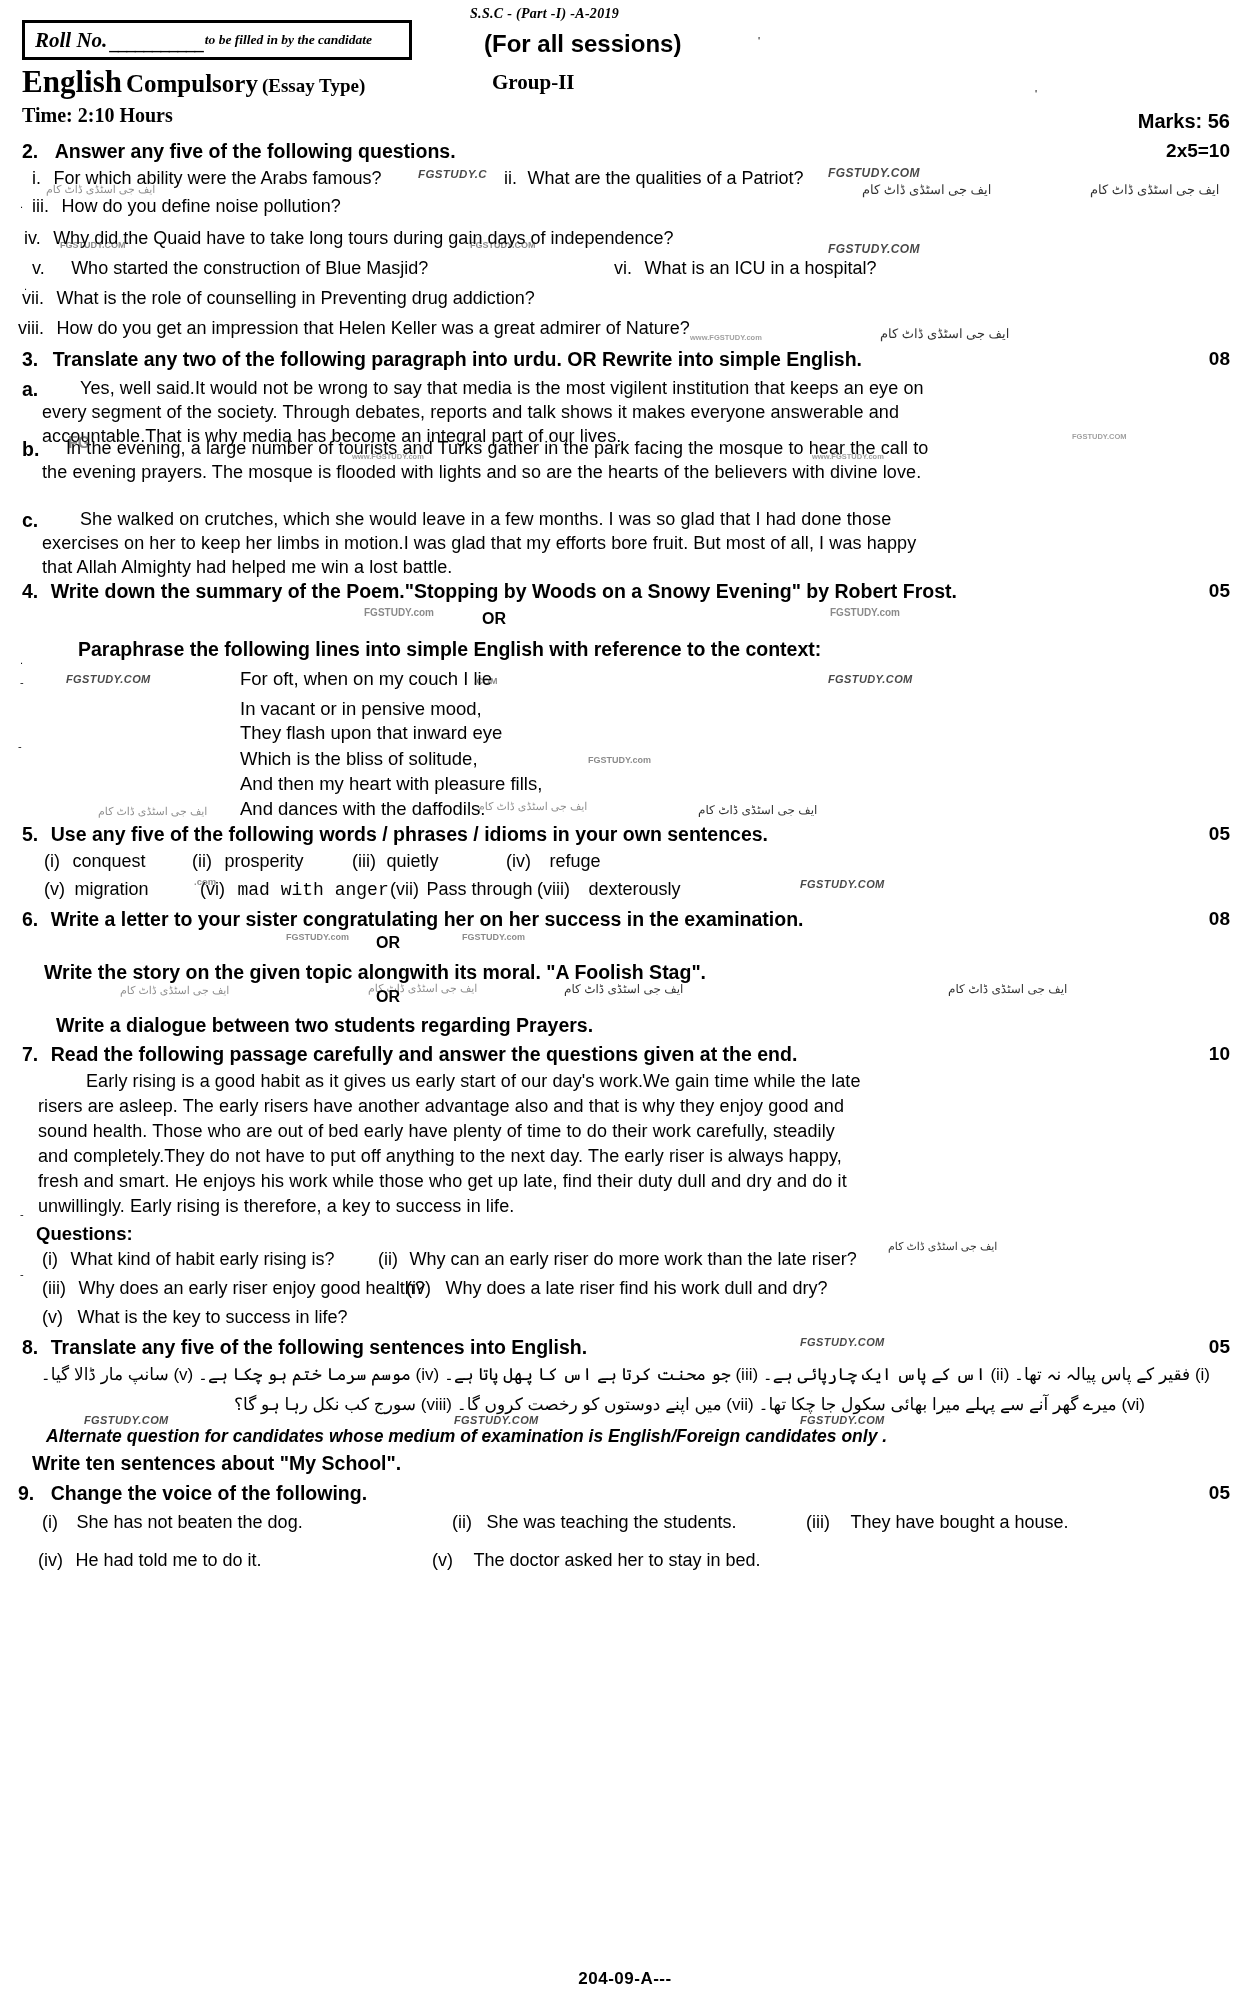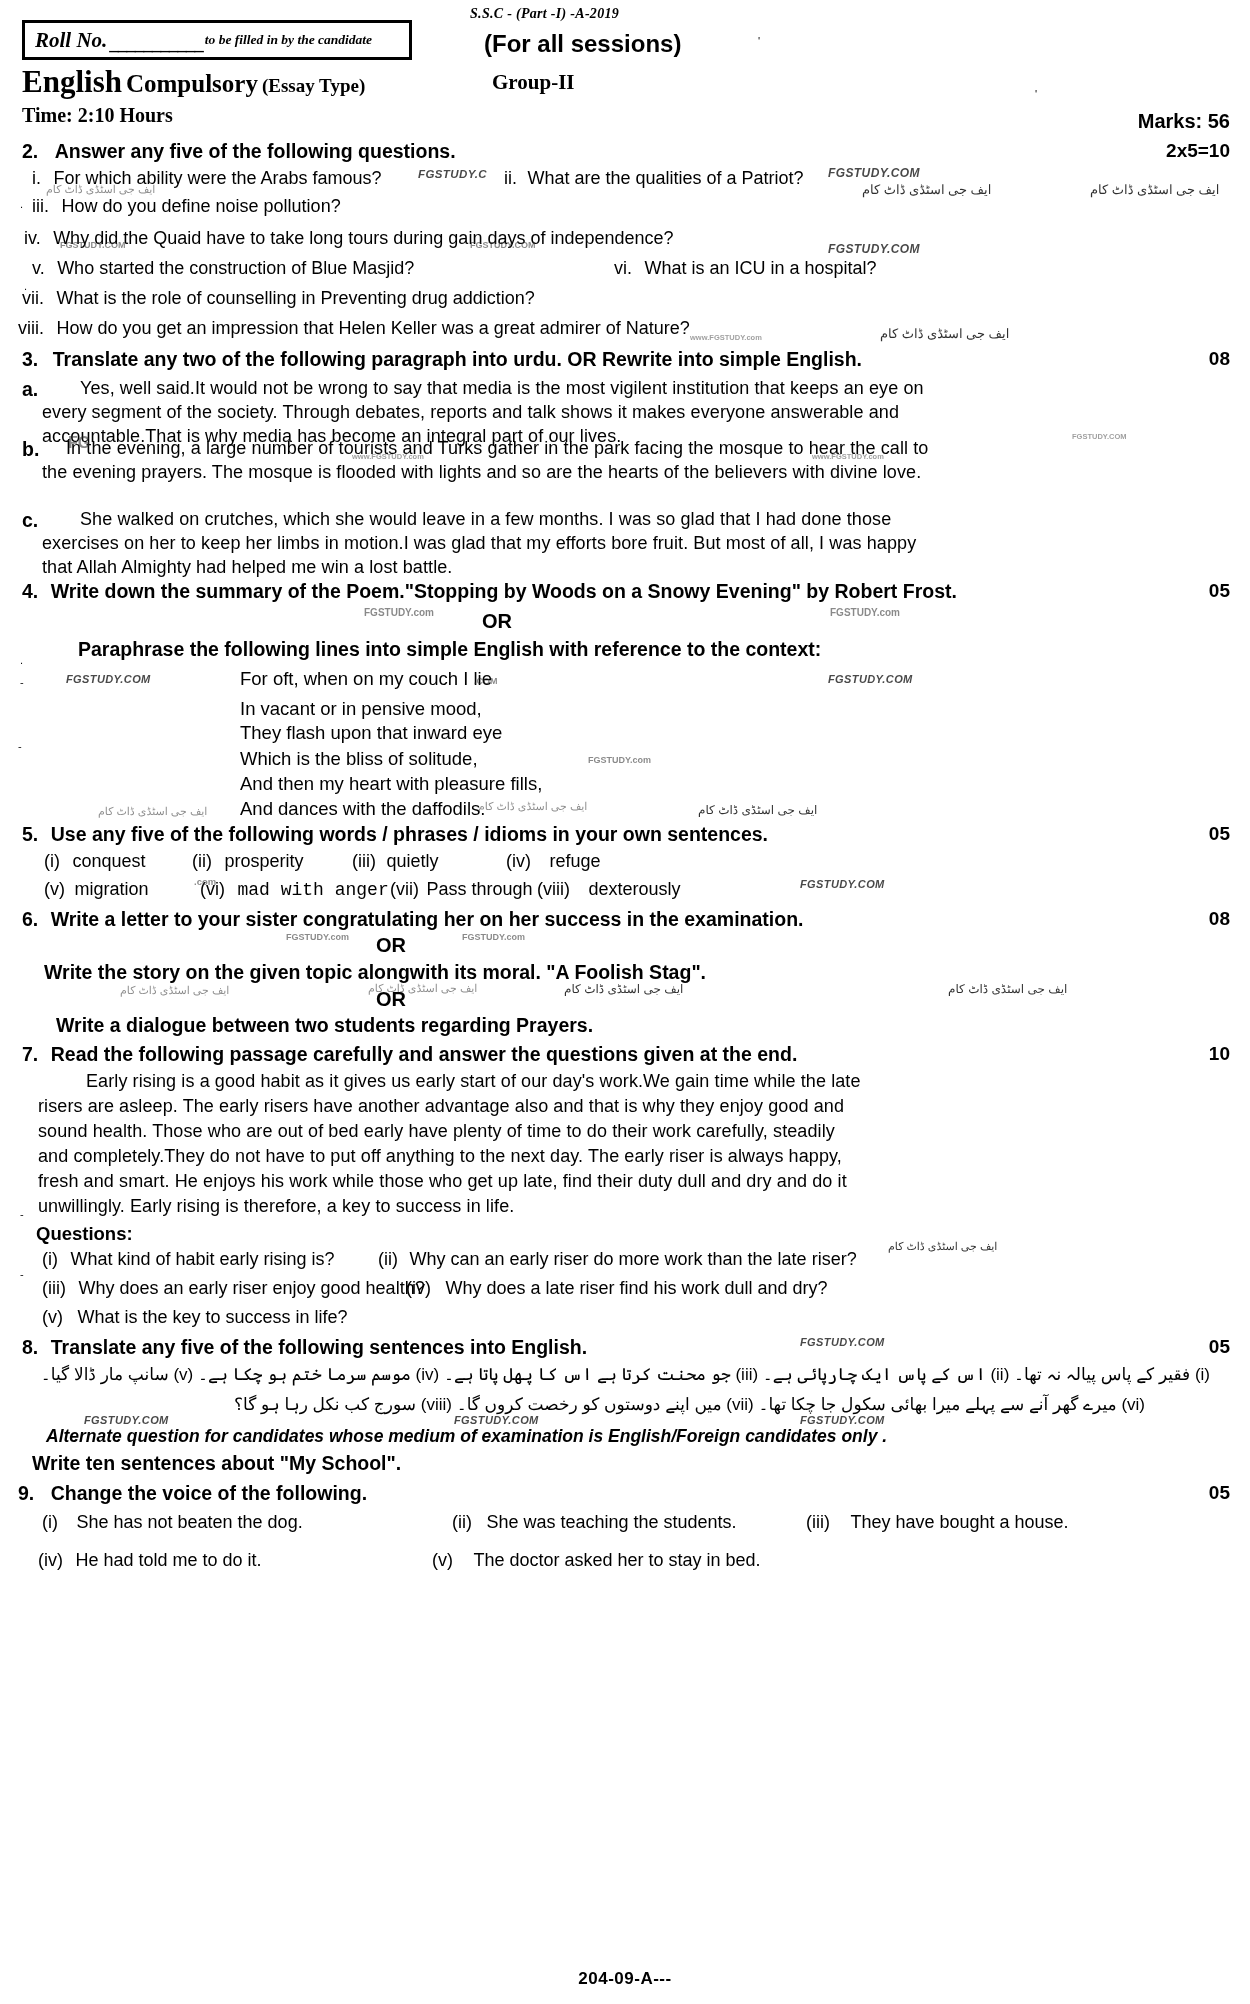--- a/index.html
+++ b/index.html
@@ -143,21 +143,21 @@
   }
   .rom {
     font-size: 18px;
   }
   .bold {
     font-weight: bold;
   }
   .ital { font-style: italic; }
   .or {
     font-weight: bold;
-    font-size: 20px;
+    font-size: 16px;
     position: absolute;
   }
   .poem {
     position: absolute;
     font-size: 18.5px;
   }
 
   
   .wm {
     position: absolute;
@@ -249,21 +249,21 @@
   <div class="row" style="left:32px; top:196px;">
     <span class="rom">iii.</span>
     <span class="rom" style="margin-left:8px;">How do you define noise pollution?</span>
   </div>
   <div class="row" style="left:24px; top:228px;">
     <span class="rom">iv.</span>
     <span class="rom" style="margin-left:8px;">Why did the Quaid have to take long tours during gain days of independence?</span>
   </div>
   <div class="row" style="left:32px; top:258px;">
     <span class="rom">v.</span>
-    <span class="rom" style="margin-left:8px;">Who started the construction of Blue Masjid?</span>
+    <span class="rom" style="margin-left:22px;">Who started the construction of Blue Masjid?</span>
   </div>
   <div class="row" style="left:614px; top:258px;">
     <span class="rom">vi.</span>
     <span class="rom" style="margin-left:8px;">What is an ICU in a hospital?</span>
   </div>
   <div class="row" style="left:22px; top:288px;">
     <span class="rom">vii.</span>
     <span class="rom" style="margin-left:8px;">What is the role of counselling in Preventing drug addiction?</span>
   </div>
   <div class="row" style="left:18px; top:318px;">

